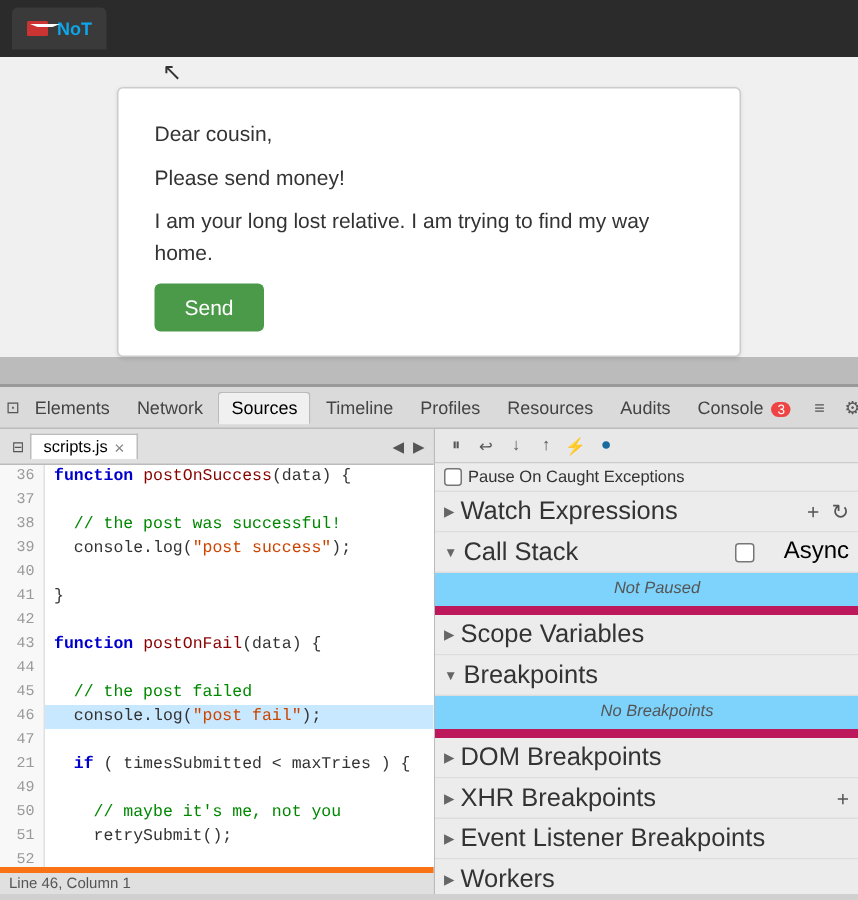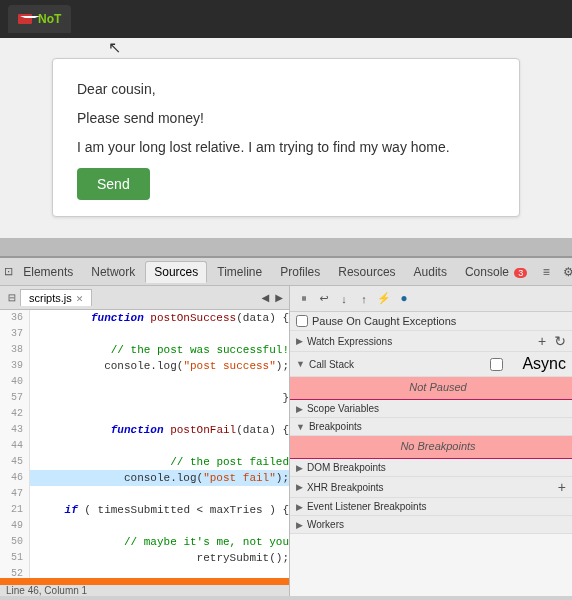--- a/index.html
+++ b/index.html
@@ -35,21 +35,21 @@
       content: '';
       position: absolute;
       top: 2px; left: 2px;
       width: 10px;
       height: 6px;
       border-top: 2px solid #fff;
       border-left: 5px solid transparent;
       border-right: 5px solid transparent;
     }
     .tab-title {
-      color: #84cc16;
+      color: #0ea5e9;
       font-size: 12px;
       font-weight: bold;
     }
     .cursor {
       position: absolute;
       top: 38px;
       left: 108px;
       font-size: 16px;
       color: #333;
       z-index: 10;
@@ -61,21 +61,21 @@
       padding: 10px;
       height: 200px;
       display: flex;
       align-items: flex-start;
       justify-content: center;
     }
     .email-card {
       background: white;
       border: 1px solid #ccc;
       border-radius: 4px;
-      width: 468px;
+      width: 416px;
       padding: 20px 24px 16px 24px;
       margin-top: 10px;
       box-shadow: 0 1px 3px rgba(0,0,0,0.1);
     }
     .email-line {
       font-size: 14px;
       color: #333;
       margin-bottom: 8px;
       line-height: 1.5;
     }
@@ -233,50 +233,49 @@
       overflow: auto;
       background: white;
       font-family: 'Courier New', monospace;
       font-size: 11px;
       padding: 0;
     }
     .code-line {
       display: flex;
       min-height: 16px;
       line-height: 16px;
-      justify-content: space-between;
     }
     .code-line.highlighted {
       background: #c8e8ff;
     }
     .line-num {
       color: #999;
       min-width: 30px;
       text-align: right;
       padding-right: 6px;
       padding-left: 4px;
       border-right: 1px solid #e0e0e0;
       background: #f8f8f8;
       user-select: none;
       font-size: 10px;
     }
     .line-content {
       padding-left: 6px;
       white-space: pre;
       color: #333;
     }
-    .kw { color: #0000cc; font-weight: bold; font-style: italic; }
+    .kw { color: #0000cc; font-weight: bold; }
     .fn { color: #880000; }
     .cm { color: #008800; }
     .str { color: #cc4400; }
 
     
     .status-bar {
       background: #e0e0e0;
-      border-top: 7px solid #f97316;
+      border-top: 4px solid #f97316;
       height: 18px;
       display: flex;
       align-items: center;
       padding: 0 6px;
       font-size: 10px;
       color: #555;
     }
 
     
     .right-panel {
@@ -316,27 +315,27 @@
       cursor: pointer;
       gap: 4px;
       background: #ececec;
       border-bottom: 1px solid #ddd;
     }
     .right-section-header .chevron {
       font-size: 9px;
       color: #666;
     }
     .right-section-header .label {
-      font-size: 10px;
+      font-size: 17px;
       color: #333;
     }
     .right-section-content {
       padding: 2px 6px 4px 20px;
-      background: #fca5a5;
-      border-bottom: 1px solid #be185d;
+      background: #7dd3fc;
+      border-bottom: 6px solid #be185d;
     }
     .section-value {
       font-size: 11px;
       color: #555;
       font-style: italic;
       text-align: center;
       padding: 2px 0;
     }
     .checkbox-row {
       display: flex;
@@ -446,21 +445,21 @@
         </div>
         <div class="code-line">
           <span class="line-num">39</span>
           <span class="line-content">  console.log(<span class="str">"post success"</span>);</span>
         </div>
         <div class="code-line">
           <span class="line-num">40</span>
           <span class="line-content"></span>
         </div>
         <div class="code-line">
-          <span class="line-num">57</span>
+          <span class="line-num">41</span>
           <span class="line-content">}</span>
         </div>
         <div class="code-line">
           <span class="line-num">42</span>
           <span class="line-content"></span>
         </div>
         <div class="code-line">
           <span class="line-num">43</span>
           <span class="line-content"><span class="kw">function</span> <span class="fn">postOnFail</span>(data) {</span>
         </div>

